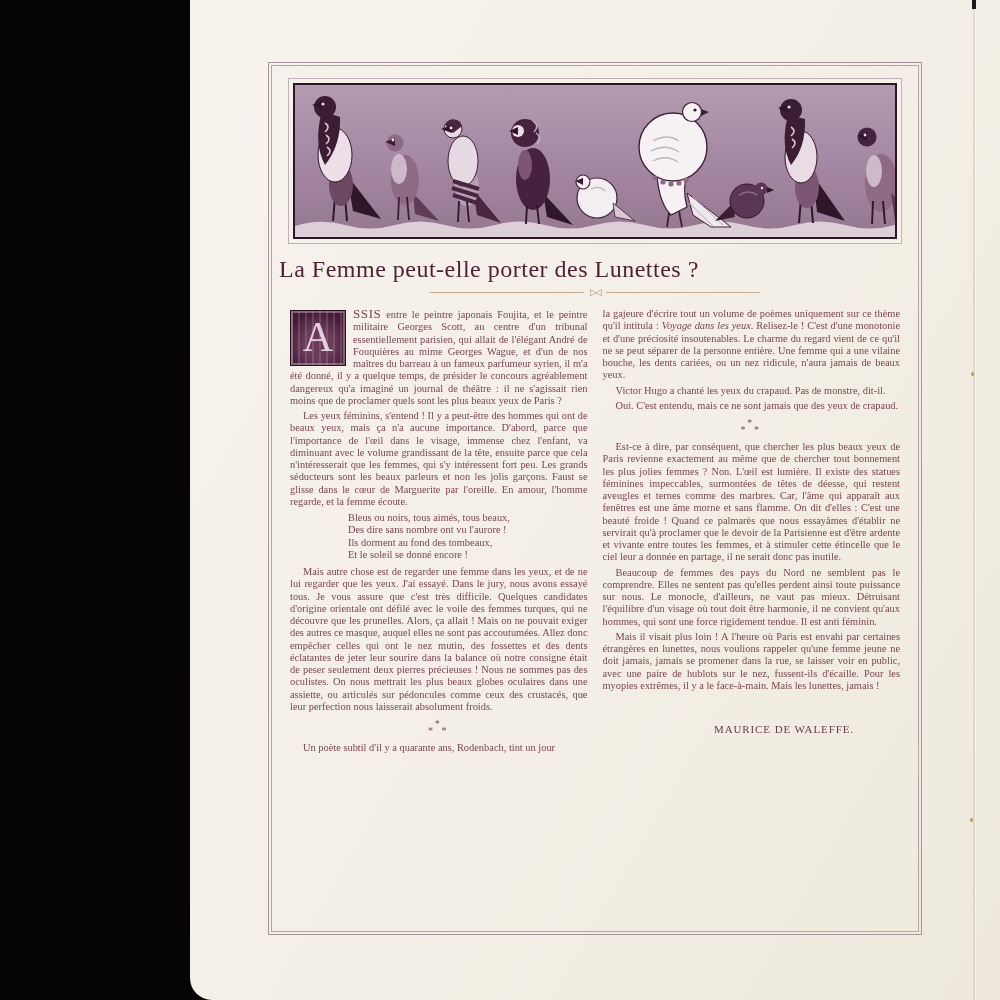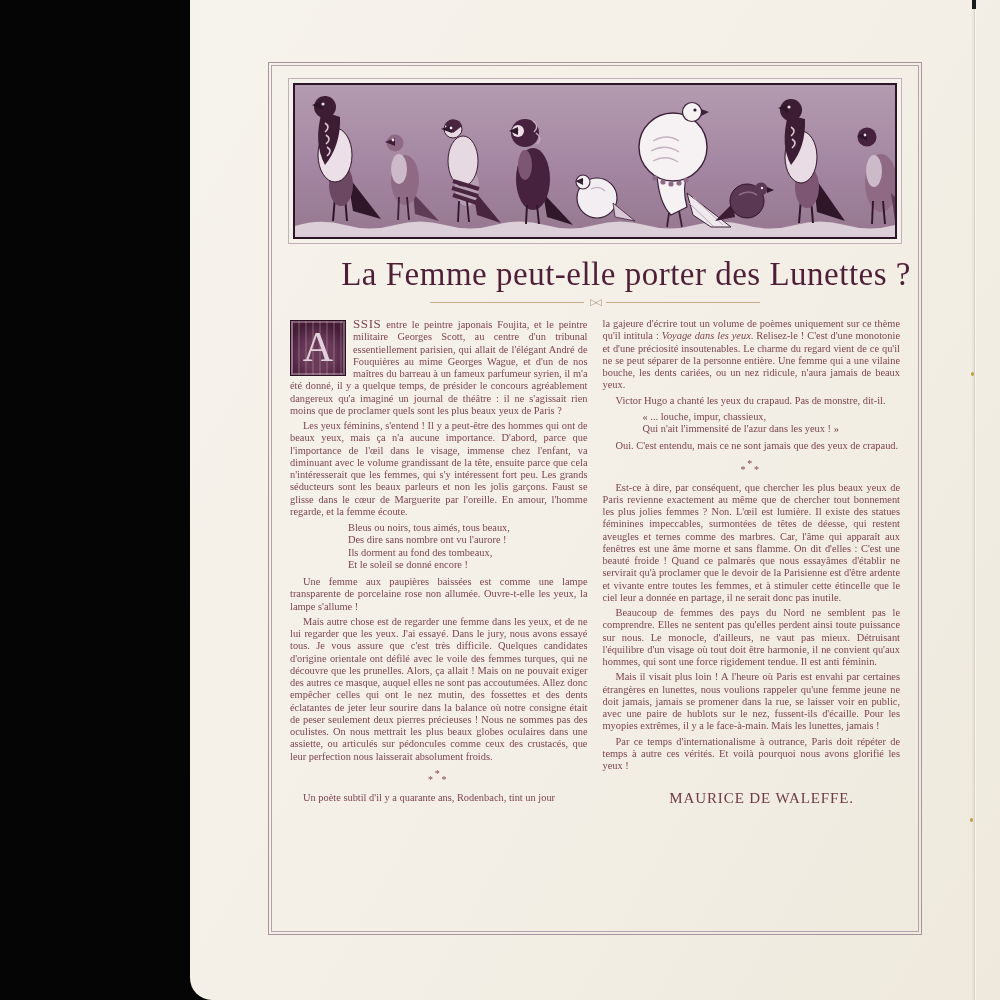--- a/index.html
+++ b/index.html
@@ -11,41 +11,41 @@
   .page-crease{position:absolute;left:784px;top:0;width:1px;height:1000px;background:#d9d2c2;
                box-shadow:1px 0 0 rgba(255,255,255,.6), -1px 0 2px rgba(120,110,90,.18);}
   .edge-notch{position:absolute;left:782px;top:0;width:4px;height:9px;background:#1a1a1a;}
   .speck{position:absolute;width:3px;height:4px;background:#c49a45;border-radius:50%;}
   .frame{position:absolute;left:78px;top:62px;width:652px;height:871px;
          border:1px solid #a8939e;}
   .frame::before{content:"";position:absolute;inset:2px;border:1px solid #b5a2ac;pointer-events:none;}
   .illus{margin:20px auto 0;width:600px;height:152px;border:2px solid #2c1526;
          box-shadow:0 0 0 4px #f5f2ea,0 0 0 5px #c2afbd;background:#a78ca3;overflow:hidden;}
   .illus svg{display:block;}
-  h1.title{margin:17px 10px 2px;text-align:right;font-weight:400;font-size:33px;
+  h1.title{margin:17px 10px 2px;text-align:left;font-weight:400;font-size:24px;
            letter-spacing:.5px;color:#4f1f37;}
   .divider{width:330px;margin:5px auto 11px;display:flex;align-items:center;gap:6px;}
   .divider .dl{flex:1;border-top:1px solid #c8ad8c;height:0;}
   .divider .orn{color:#a98f6f;font-size:9px;line-height:9px;letter-spacing:-2px;}
   .columns{display:flex;gap:15px;padding:0 21px;height:574px;overflow:hidden;
            font-size:10.4px;line-height:12.25px;color:#7d4450;text-align:justify;}
   .col{flex:1;min-width:0;}
   .para{margin:0 0 3px;text-indent:13px;}
   .para.noindent,.para.has-drop{text-indent:0;}
   .lead{font-size:13px;letter-spacing:.6px;}
   .drop{float:left;width:54px;height:54px;margin:2px 7px 1px 0;
         background:#4a1f3b;
         background-image:repeating-linear-gradient(90deg,rgba(240,220,230,.16) 0 2px,rgba(0,0,0,0) 2px 7px),
                          radial-gradient(circle at 50% 62%, #6a3a59 0 35%, #441c36 75%);
         border:1px solid #2a1022;box-shadow:inset 0 0 0 2px rgba(235,214,224,.35);
         color:#e4d0da;font-size:42px;line-height:52px;text-align:center;font-weight:400;}
   .verse{margin:4px 0 5px;padding-left:58px;text-align:left;}
   .col-right .verse{padding-left:40px;}
   .ast{margin:8px 0;text-align:center;line-height:6.5px;font-size:10px;letter-spacing:3px;color:#7d4450;}
-  .sig{margin-top:20px;text-align:right;padding-right:46px;font-size:15px;letter-spacing:.9px;
+  .sig{margin-top:31px;text-align:right;padding-right:46px;font-size:11px;letter-spacing:.9px;
        color:#6d3a46;text-indent:0;}
   em{font-style:italic;}
 </style>
 </head>
 <body>
 
 <div class="stage">
   <div class="paper">
     <div class="page-crease"></div>
     <div class="edge-notch"></div>
@@ -182,43 +182,37 @@
       <div class="columns">
         <div class="col col-left" id="col-left">
             <p class="para has-drop"><span class="drop">A</span><span class="lead">SSIS</span><span> entre le peintre japonais Foujita, et le peintre militaire Georges Scott, au centre d'un tribunal essentiellement parisien, qui allait de l'élégant André de Fouquières au mime Georges Wague, et d'un de nos maîtres du barreau à un fameux parfumeur syrien, il m'a été donné, il y a quelque temps, de présider le concours agréablement dangereux qu'a imaginé un journal de théâtre : il ne s'agissait rien moins que de proclamer quels sont les plus beaux yeux de Paris ?</span></p>
             <p class="para"><span>Les yeux féminins, s'entend ! Il y a peut-être des hommes qui ont de beaux yeux, mais ça n'a aucune importance. D'abord, parce que l'importance de l'œil dans le visage, immense chez l'enfant, va diminuant avec le volume grandissant de la tête, ensuite parce que cela n'intéresserait que les femmes, qui s'y intéressent fort peu. Les grands séducteurs sont les beaux parleurs et non les jolis garçons. Faust se glisse dans le cœur de Marguerite par l'oreille. En amour, l'homme regarde, et la femme écoute.</span></p>
             <div class="verse">
               <div>Bleus ou noirs, tous aimés, tous beaux,</div>
               <div>Des dire sans nombre ont vu l'aurore !</div>
               <div>Ils dorment au fond des tombeaux,</div>
               <div>Et le soleil se donné encore !</div>
             </div>
-            <p class="para"><span>Une femme aux paupières baissées est comme une lampe transparente de porcelaine rose non allumée. Ouvre-t-elle les yeux, la lampe s'allume !</span></p>
             <p class="para"><span>Mais autre chose est de regarder une femme dans les yeux, et de ne lui regarder que les yeux. J'ai essayé. Dans le jury, nous avons essayé tous. Je vous assure que c'est très difficile. Quelques candidates d'origine orientale ont défilé avec le voile des femmes turques, qui ne découvre que les prunelles. Alors, ça allait ! Mais on ne pouvait exiger des autres ce masque, auquel elles ne sont pas accoutumées. Allez donc empêcher celles qui ont le nez mutin, des fossettes et des dents éclatantes de jeter leur sourire dans la balance où notre consigne était de peser seulement deux pierres précieuses ! Nous ne sommes pas des oculistes. On nous mettrait les plus beaux globes oculaires dans une assiette, ou articulés sur pédoncules comme ceux des crustacés, que leur perfection nous laisserait absolument froids.</span></p>
             <div class="ast">
               <div>*</div>
               <div>* *</div>
             </div>
             <p class="para"><span>Un poète subtil d'il y a quarante ans, Rodenbach, tint un jour</span></p>
           </div>
         <div class="col col-right" id="col-right">
             <p class="para noindent"><span>la gajeure d'écrire tout un volume de poèmes uniquement sur ce thème qu'il intitula : </span><em>Voyage dans les yeux</em><span>. Relisez-le ! C'est d'une monotonie et d'une préciosité insoutenables. Le charme du regard vient de ce qu'il ne se peut séparer de la personne entière. Une femme qui a une vilaine bouche, les dents cariées, ou un nez ridicule, n'aura jamais de beaux yeux.</span></p>
             <p class="para"><span>Victor Hugo a chanté les yeux du crapaud. Pas de monstre, dit-il.</span></p>
-            <div class="verse">
-              <div>« ... louche, impur, chassieux,</div>
-              <div>Qui n'ait l'immensité de l'azur dans les yeux ! »</div>
-            </div>
             <p class="para"><span>Oui. C'est entendu, mais ce ne sont jamais que des yeux de crapaud.</span></p>
             <div class="ast">
               <div>*</div>
               <div>* *</div>
             </div>
             <p class="para"><span>Est-ce à dire, par conséquent, que chercher les plus beaux yeux de Paris revienne exactement au même que de chercher tout bonnement les plus jolies femmes ? Non. L'œil est lumière. Il existe des statues féminines impeccables, surmontées de têtes de déesse, qui restent aveugles et ternes comme des marbres. Car, l'âme qui apparaît aux fenêtres est une âme morne et sans flamme. On dit d'elles : C'est une beauté froide ! Quand ce palmarès que nous essayâmes d'établir ne servirait qu'à proclamer que le devoir de la Parisienne est d'être ardente et vivante entre toutes les femmes, et à stimuler cette étincelle que le ciel leur a donnée en partage, il ne serait donc pas inutile.</span></p>
             <p class="para"><span>Beaucoup de femmes des pays du Nord ne semblent pas le comprendre. Elles ne sentent pas qu'elles perdent ainsi toute puissance sur nous. Le monocle, d'ailleurs, ne vaut pas mieux. Détruisant l'équilibre d'un visage où tout doit être harmonie, il ne convient qu'aux hommes, qui sont une force rigidement tendue. Il est anti féminin.</span></p>
             <p class="para"><span>Mais il visait plus loin ! A l'heure où Paris est envahi par certaines étrangères en lunettes, nous voulions rappeler qu'une femme jeune ne doit jamais, jamais se promener dans la rue, se laisser voir en public, avec une paire de hublots sur le nez, fussent-ils d'écaille. Pour les myopies extrêmes, il y a le face-à-main. Mais les lunettes, jamais !</span></p>
-            <p class="para"><span>Par ce temps d'internationalisme à outrance, Paris doit répéter de temps à autre ces vérités. Et voilà pourquoi nous avons glorifié les yeux !</span></p>
             <p class="sig">MAURICE DE WALEFFE.</p>
           </div>
       </div>
 
     </div>
   </div>
 </div>
 
 </body></html>

